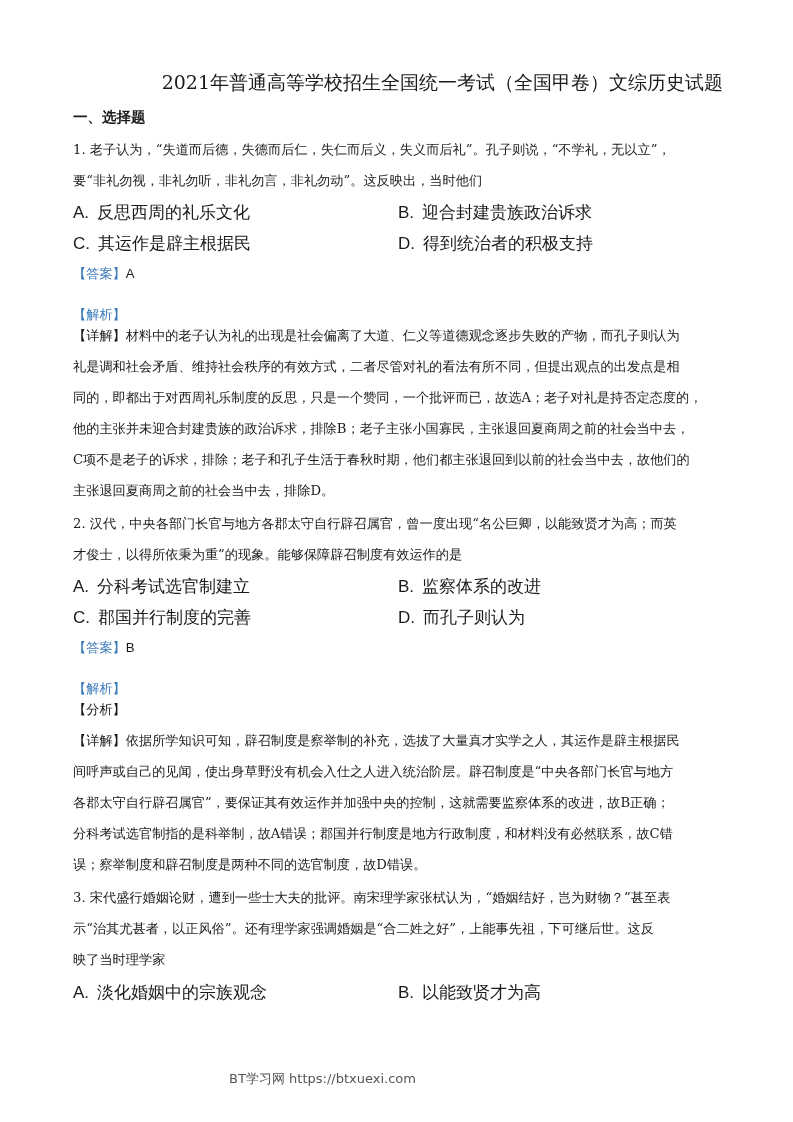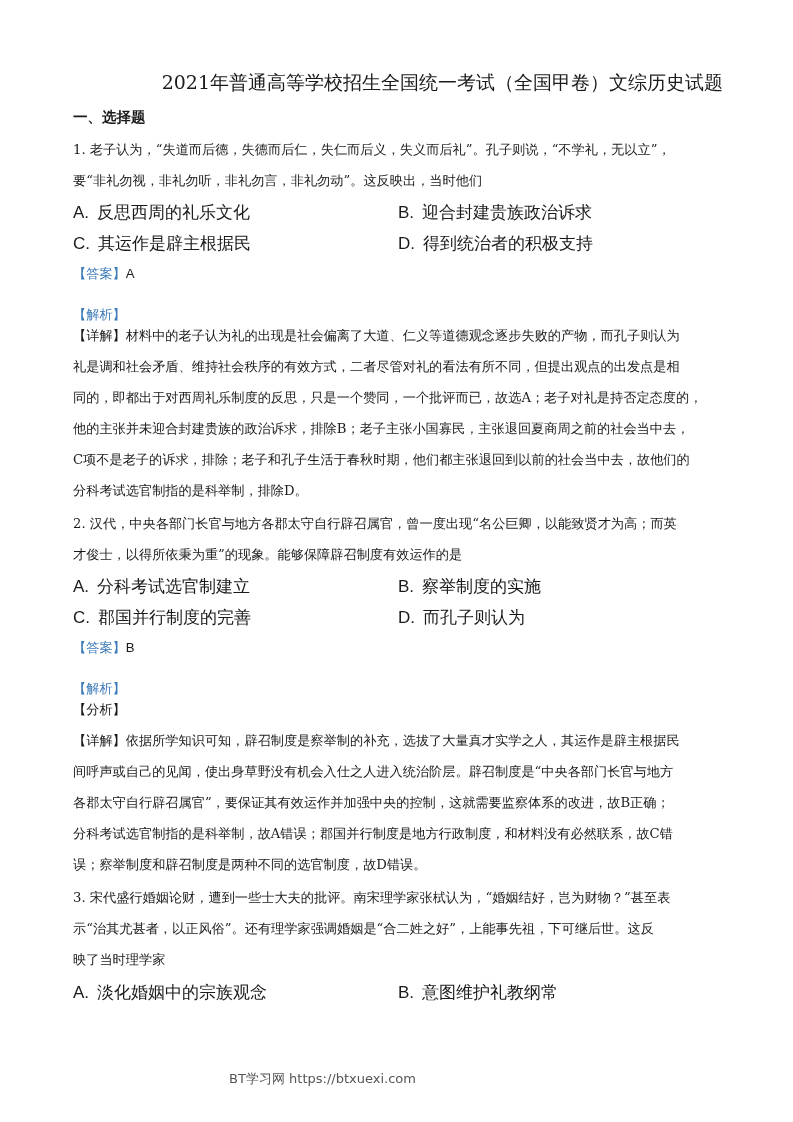--- a/index.html
+++ b/index.html
@@ -56,32 +56,32 @@
     <div class="line" style="top:264px">
       <span class="label-blue">【答案】</span><span class="answer-val">A</span>
     </div>
     <div class="line label-blue" style="top:295px">【解析】</div>
 
     <div class="line" style="top:326px">【详解】材料中的老子认为礼的出现是社会偏离了大道、仁义等道德观念逐步失败的产物，而孔子则认为</div>
     <div class="line" style="top:357px">礼是调和社会矛盾、维持社会秩序的有效方式，二者尽管对礼的看法有所不同，但提出观点的出发点是相</div>
     <div class="line" style="top:388px">同的，即都出于对西周礼乐制度的反思，只是一个赞同，一个批评而已，故选A；老子对礼是持否定态度的，</div>
     <div class="line" style="top:419px">他的主张并未迎合封建贵族的政治诉求，排除B；老子主张小国寡民，主张退回夏商周之前的社会当中去，</div>
     <div class="line" style="top:450px">C项不是老子的诉求，排除；老子和孔子生活于春秋时期，他们都主张退回到以前的社会当中去，故他们的</div>
-    <div class="line" style="top:481px">分科考试选官制指的是科举制，排除D。</div>
+    <div class="line" style="top:481px">主张退回夏商周之前的社会当中去，排除D。</div>
   </div>
 
   <div>
     <div class="line" style="top:514px">2. 汉代，中央各部门长官与地方各郡太守自行辟召属官，曾一度出现“名公巨卿，以能致贤才为高；而英</div>
     <div class="line" style="top:545px">才俊士，以得所依秉为重”的现象。能够保障辟召制度有效运作的是</div>
 
     <div class="opt" style="top:576px;left:0">
       <span class="letter">A.</span><span>分科考试选官制建立</span>
     </div>
     <div class="opt" style="top:576px;left:325px">
-      <span class="letter">B.</span><span>察举制度的实施</span>
+      <span class="letter">B.</span><span>监察体系的改进</span>
     </div>
     <div class="opt" style="top:607px;left:0">
       <span class="letter">C.</span><span>郡国并行制度的完善</span>
     </div>
     <div class="opt" style="top:607px;left:325px">
       <span class="letter">D.</span><span>而孔子则认为</span>
     </div>
 
     <div class="line" style="top:638px">
       <span class="label-blue">【答案】</span><span class="answer-val">B</span>
@@ -98,18 +98,18 @@
 
   <div>
     <div class="line" style="top:888px">3. 宋代盛行婚姻论财，遭到一些士大夫的批评。南宋理学家张栻认为，“婚姻结好，岂为财物？”甚至表</div>
     <div class="line" style="top:919px">示“治其尤甚者，以正风俗”。还有理学家强调婚姻是“合二姓之好”，上能事先祖，下可继后世。这反</div>
     <div class="line" style="top:950px">映了当时理学家</div>
 
     <div class="opt" style="top:982px;left:0">
       <span class="letter">A.</span><span>淡化婚姻中的宗族观念</span>
     </div>
     <div class="opt" style="top:982px;left:325px">
-      <span class="letter">B.</span><span>意图维护礼教纲常</span>
+      <span class="letter">B.</span><span>以能致贤才为高</span>
     </div>
   </div>
 </div>
 
 <div class="footer">BT学习网 https://btxuexi.com</div>
 
 </body></html>

